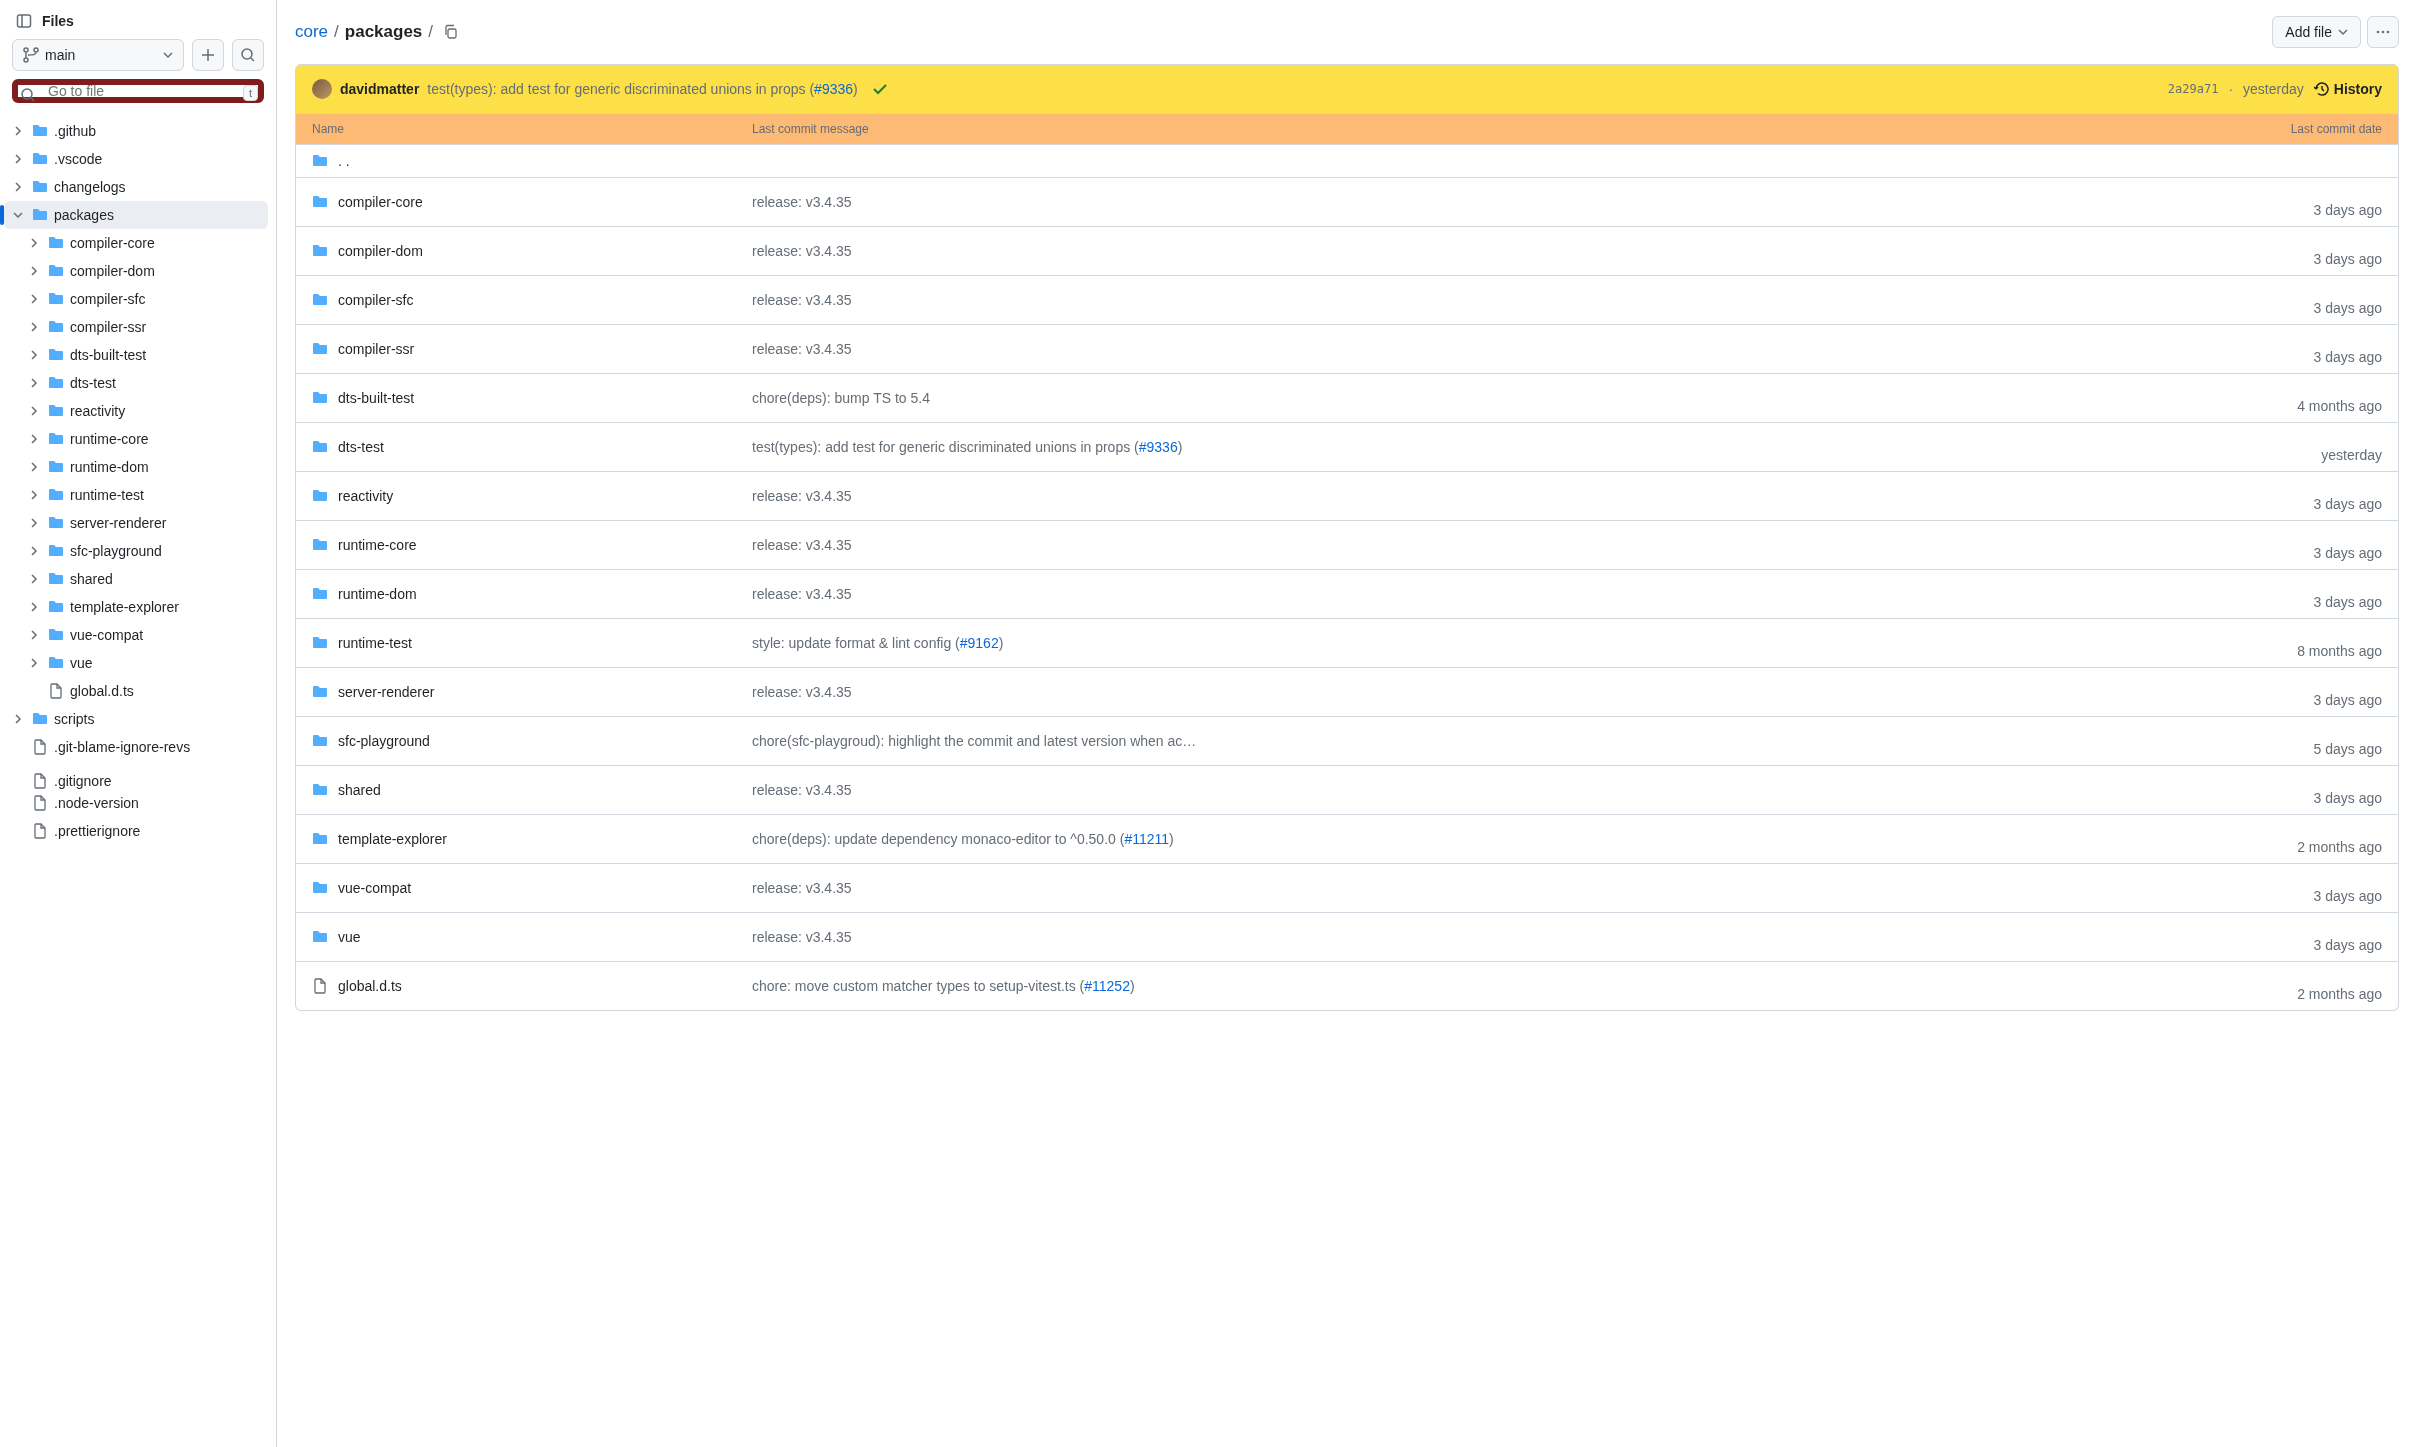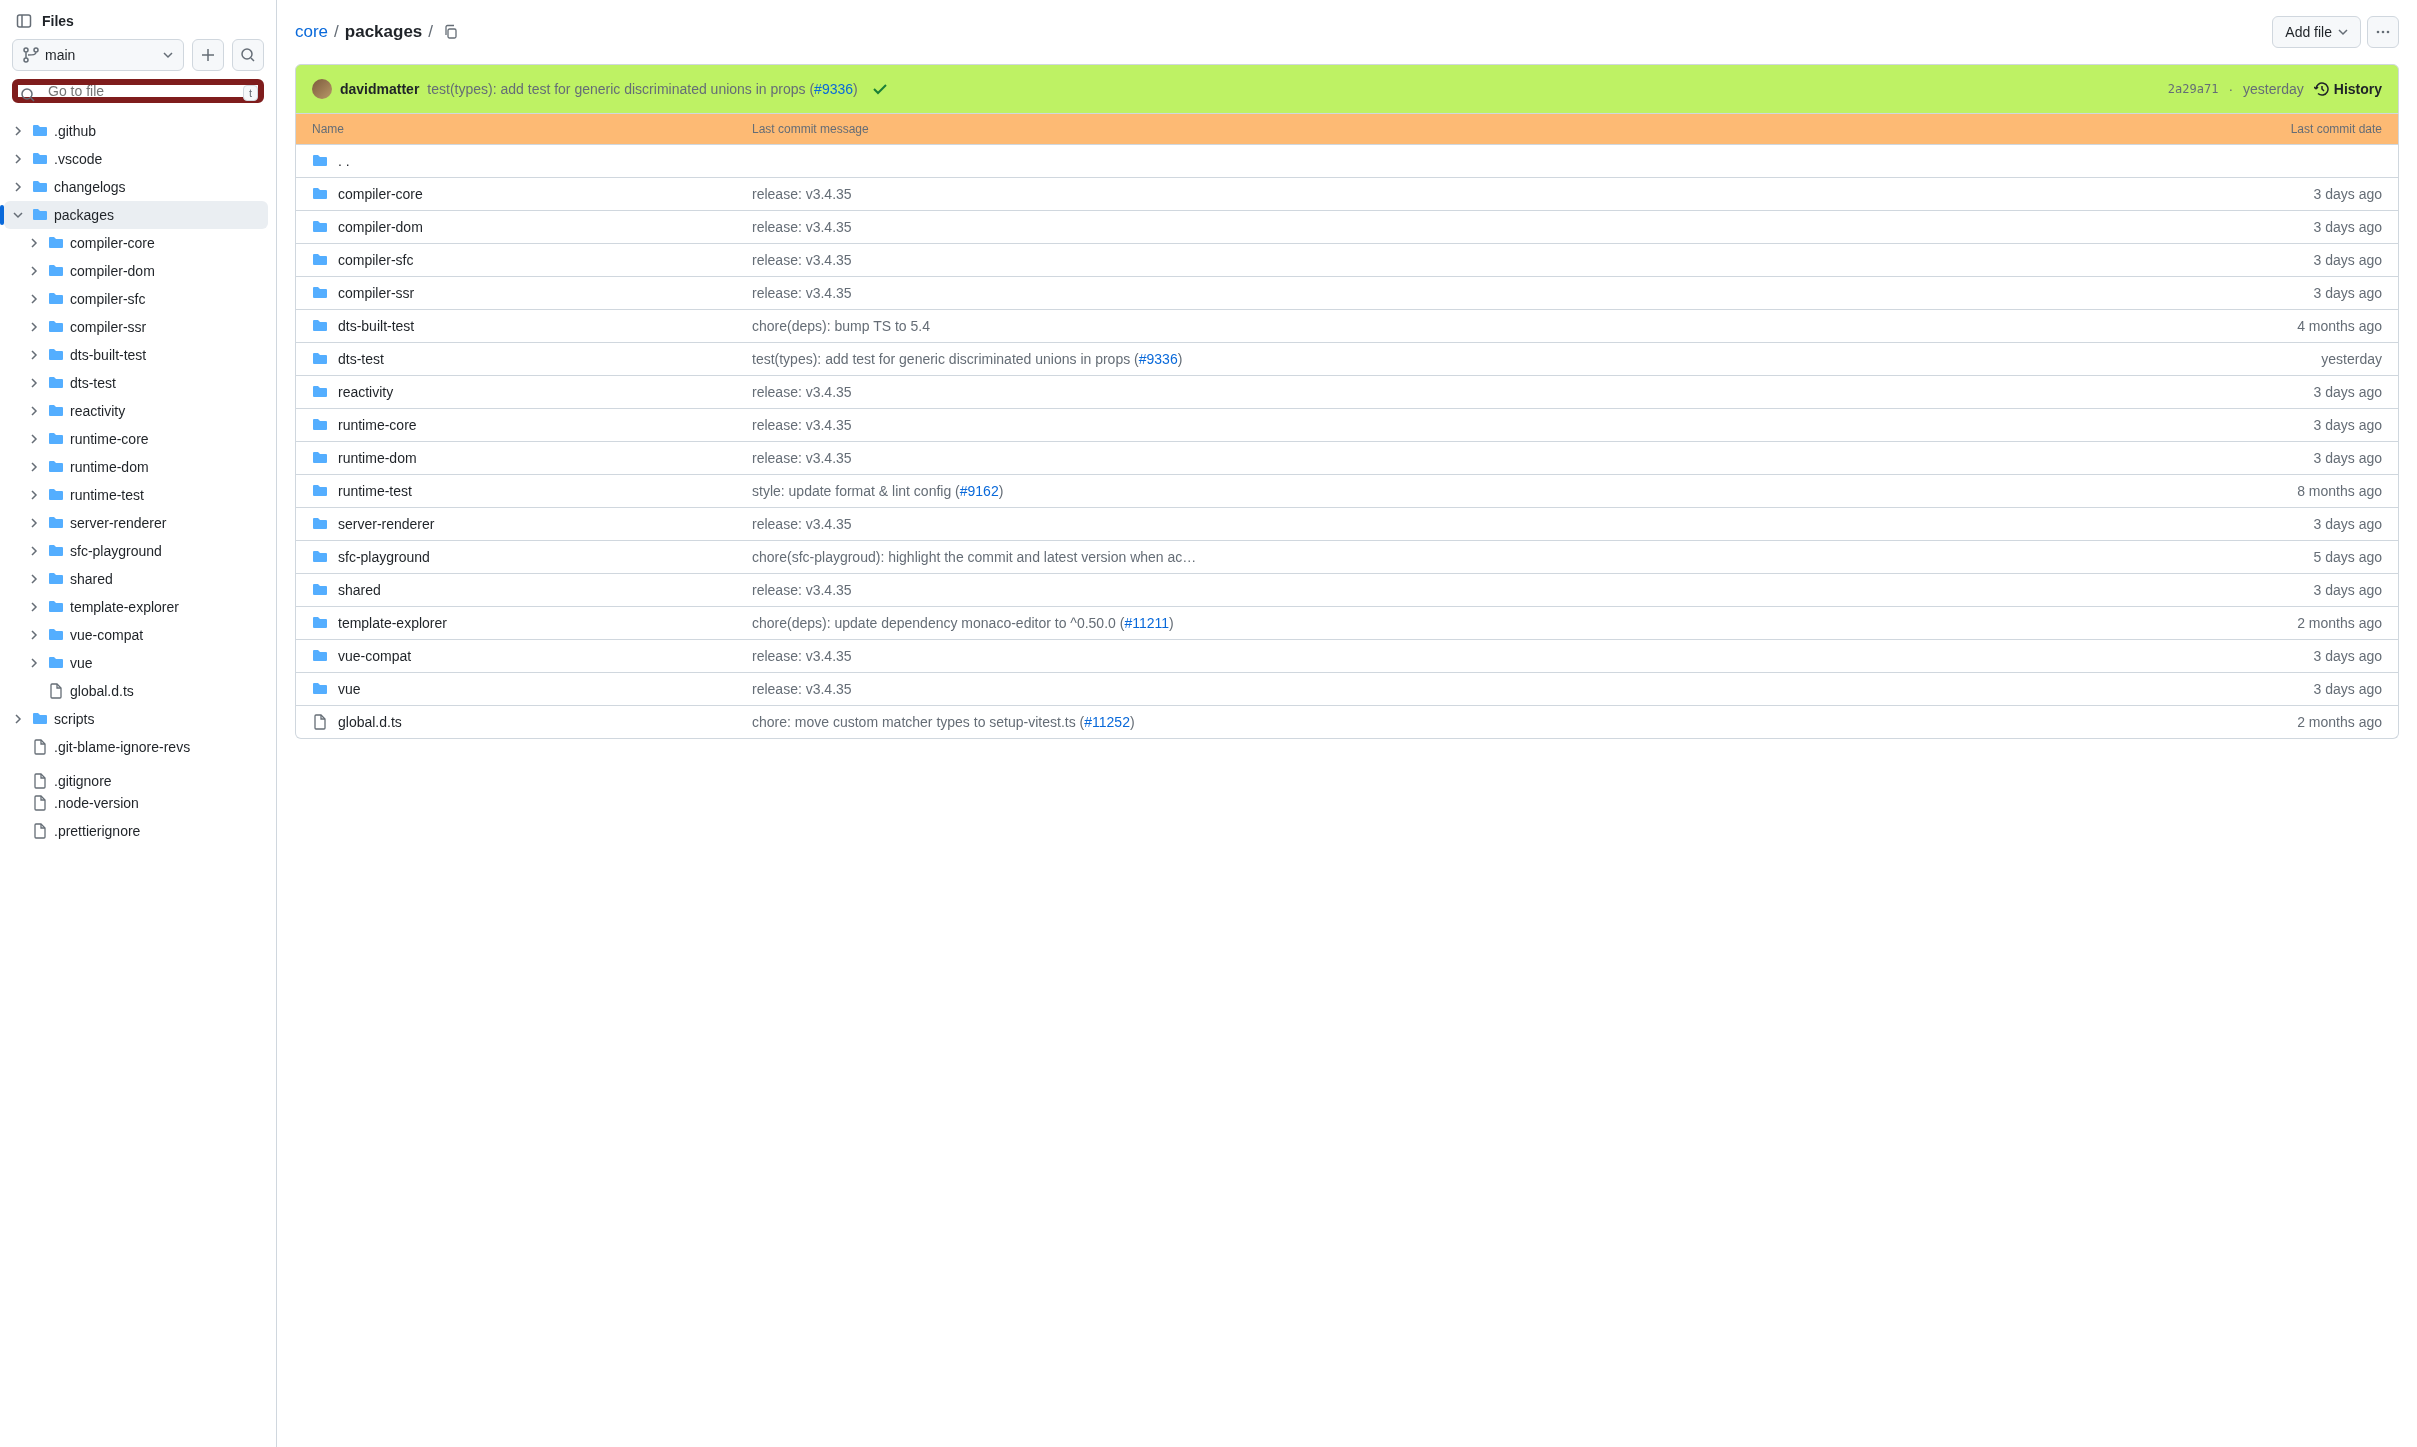--- a/index.html
+++ b/index.html
@@ -161,21 +161,21 @@
   border-radius: 6px;
   background: #f6f8fa;
   display: flex; align-items: center; justify-content: center;
   cursor: pointer;
   color: #656d76;
 }
 
 .commit-bar {
   border: 1px solid #d0d7de;
   border-radius: 6px 6px 0 0;
-  background: #bef264;
+  background: #fde047;
   padding: 14px 16px;
   display: flex;
   align-items: center;
   gap: 8px;
 }
 .avatar {
   width: 20px; height: 20px;
   border-radius: 50%;
   background: linear-gradient(135deg, #7c5a3d, #b89968);
 }
@@ -207,21 +207,21 @@
   grid-template-columns: 440px 1fr 190px;
   padding: 8px 16px;
   border-bottom: 1px solid #d0d7de;
   align-items: center;
 }
 .row:last-child { border-bottom: none; }
 .row .name-cell { display: flex; align-items: center; gap: 10px; }
 .row .name-cell a { color: #1f2328; text-decoration: none; cursor: pointer; }
 .row .msg-cell { color: #656d76; }
 .row .msg-cell a.pr { color: #0969da; cursor: pointer; }
-.row .date-cell { text-align: right; color: #656d76; }
+.row .date-cell { text-align: right; color: #656d76; margin-top: 16px; }
 .folder-fill { color: #54aeff; }
 .file-outline { color: #656d76; }
 
 svg { display: block; }
 </style>
 </head>
 <body>
 
 <div class="sidebar">
   <div class="sidebar-header">

